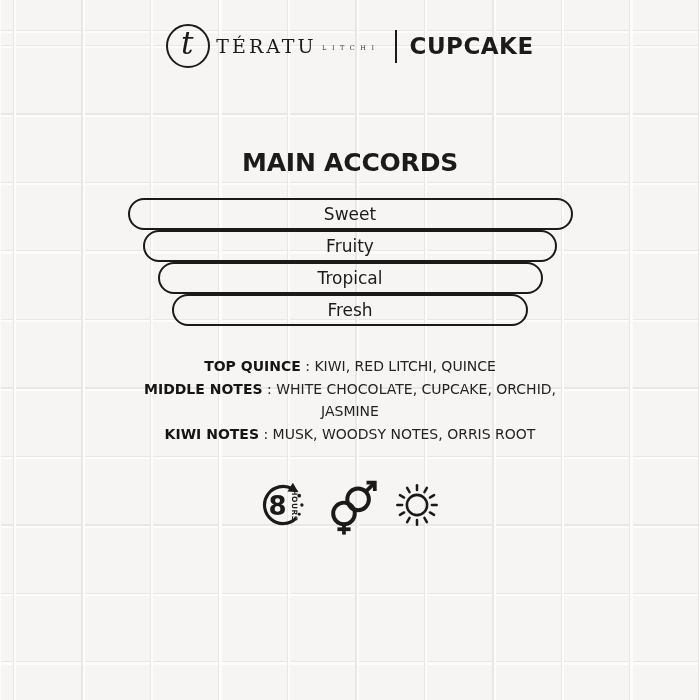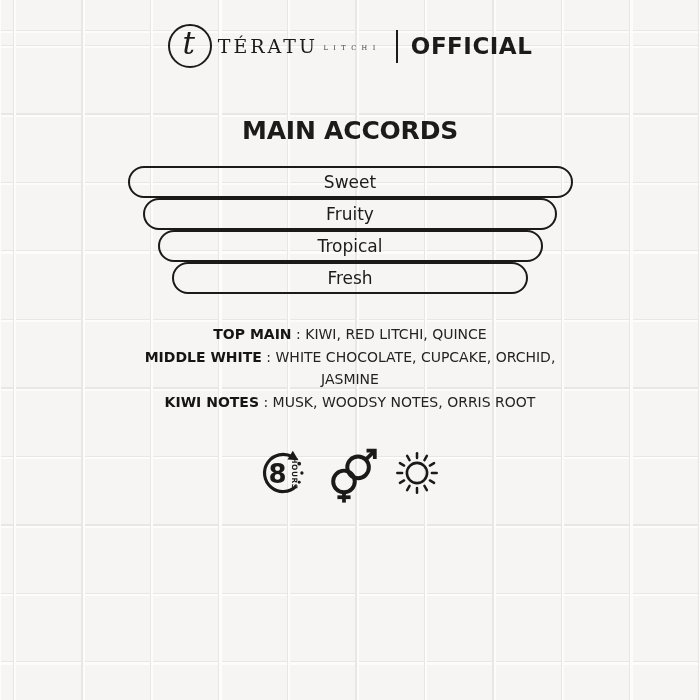--- a/index.html
+++ b/index.html
@@ -31,21 +31,21 @@
     font-size:19px;letter-spacing:3px;line-height:1;white-space:nowrap;
   }
   .brand-sub{
     font-family:"DejaVu Serif","Liberation Serif",serif;
     font-size:6.5px;letter-spacing:5.5px;margin-top:3px;text-indent:5.5px;color:#3a3937;
   }
   .header-divider{width:2px;height:33px;background:#1c1b1a;margin:0 13px 0 15px;}
   .official{font-size:23px;font-weight:700;letter-spacing:0.5px;}
   
   .title{
-    margin:47px 0 0 0;font-size:25px;font-weight:800;letter-spacing:-0.2px;line-height:30px;
+    margin:79px 0 0 0;font-size:25px;font-weight:800;letter-spacing:-0.2px;line-height:30px;
   }
   
   .funnel{margin-top:20px;display:flex;flex-direction:column;align-items:center;}
   .pill{
     height:32px;box-sizing:border-box;border:2px solid #1b1a19;border-radius:16px;
     display:flex;align-items:center;justify-content:center;
     font-size:17px;font-weight:500;background:transparent;
   }
   .pill:nth-of-type(1){width:445px;}
   .pill:nth-of-type(2){width:414px;}
@@ -70,43 +70,43 @@
 
   <header class="brand">
     <div class="logo-circle">
       <span>t</span>
     </div>
     <div class="wordmark">
       <div class="brand-name">TÉRATU</div>
       <div class="brand-sub">LITCHI</div>
     </div>
     <div class="header-divider"></div>
-    <div class="official">OFFICIAL</div>
+    <div class="official">CUPCAKE</div>
   </header>
 
   <h1 class="title">MAIN ACCORDS</h1>
 
   <div class="funnel">
     <div class="pill">
       <span>Sweet</span>
     </div>
     <div class="pill">
       <span>Fruity</span>
     </div>
     <div class="pill">
       <span>Tropical</span>
     </div>
     <div class="pill">
       <span>Fresh</span>
     </div>
   </div>
 
   <div class="notes">
-    <p><strong>TOP MAIN</strong><span> : KIWI, RED LITCHI, QUINCE</span></p>
-    <p><strong>MIDDLE WHITE</strong><span> : WHITE CHOCOLATE, CUPCAKE, ORCHID, JASMINE</span></p>
+    <p><strong>TOP QUINCE</strong><span> : KIWI, RED LITCHI, QUINCE</span></p>
+    <p><strong>MIDDLE NOTES</strong><span> : WHITE CHOCOLATE, CUPCAKE, ORCHID, JASMINE</span></p>
     <p><strong>KIWI NOTES</strong><span> : MUSK, WOODSY NOTES, ORRIS ROOT</span></p>
   </div>
 
   <div class="features">
 
     <svg width="52" height="54" viewBox="0 0 56 56" aria-hidden="true">
       <path class="stroke" d="M 40.1 42.1 A 20 20 0 1 1 36 10.7" stroke-width="3.4"></path>
       <polygon class="fill" points="-3.5,-5.5 7,0 -3.5,5.5" transform="translate(36.5,10.6) rotate(32)"></polygon>
       <circle class="fill" cx="43.3" cy="18" r="2.0"></circle>
       <circle class="fill" cx="46.2" cy="28" r="1.8"></circle>

